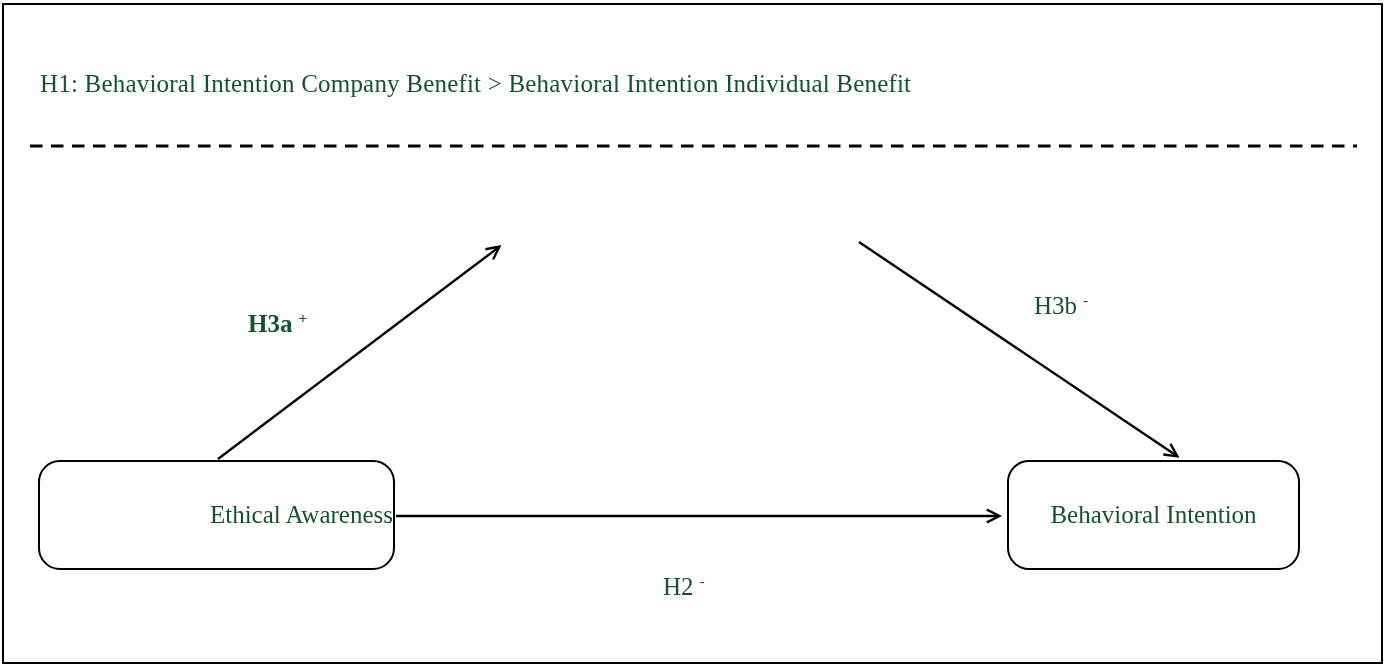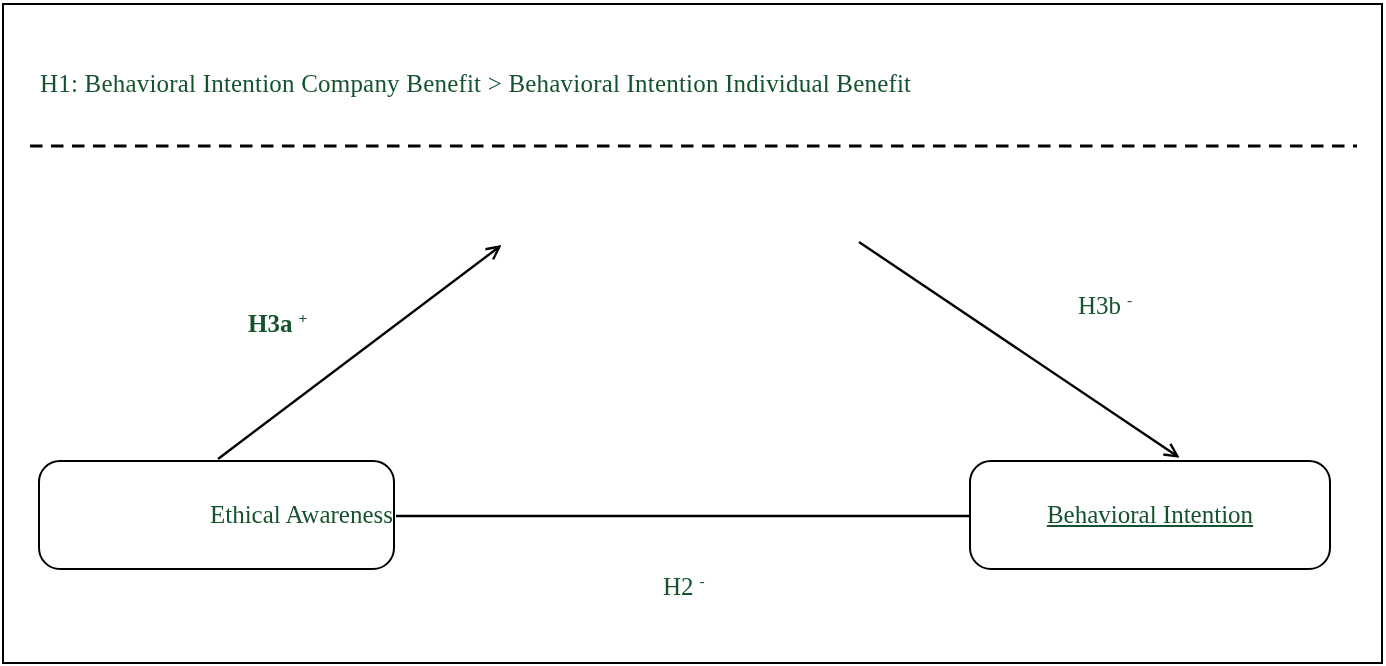--- a/index.html
+++ b/index.html
@@ -46,33 +46,33 @@
     border-radius: 22px;
     background: #ffffff;
     display: flex;
     align-items: center;
     justify-content: center;
     font-size: 25px;
     box-sizing: border-box;
   }
   .node-experience { left: 506px; top: 190px; width: 357px; height: 108px; }
   .node-awareness  { left: 38px;  top: 460px; width: 357px; height: 110px; justify-content: flex-end; }
-  .node-intention  { left: 969px; top: 460px; width: 362px; height: 110px; text-decoration: underline; }
+  .node-intention  { left: 1007px; top: 460px; width: 293px; height: 110px; }
   .edge-label {
     position: absolute;
     font-size: 25px;
     white-space: nowrap;
   }
   .edge-label sup {
     font-size: 0.62em;
     margin-left: 6px;
     line-height: 0;
   }
   .label-h3a { left: 248px;  top: 310px; font-weight: bold; }
-  .label-h3b { left: 1078px; top: 292px; }
+  .label-h3b { left: 1034px; top: 292px; }
   .label-h2  { left: 663px;  top: 573px; }
 </style>
 </head>
 <body>
 
 <div class="stage">
 
   <div class="frame"></div>
 
   <div class="hypothesis">H1: Behavioral Intention Company Benefit &gt; Behavioral Intention Individual Benefit</div>

